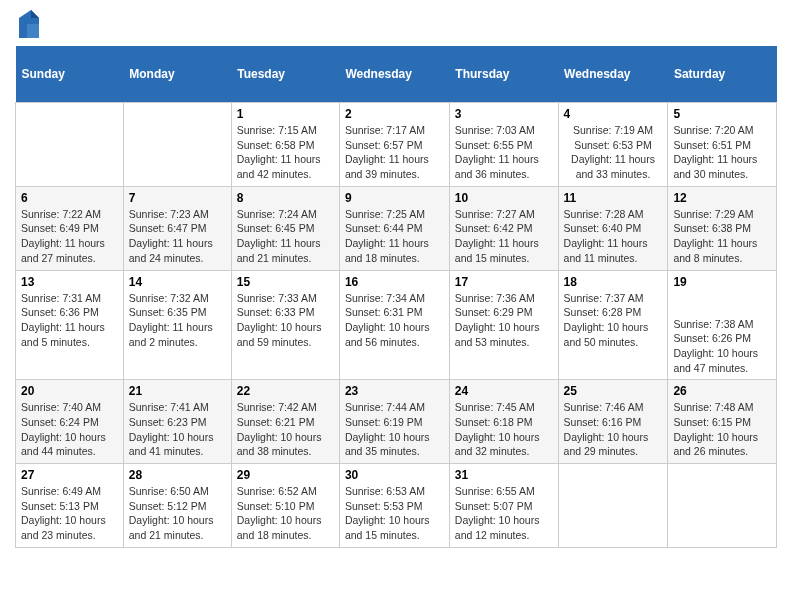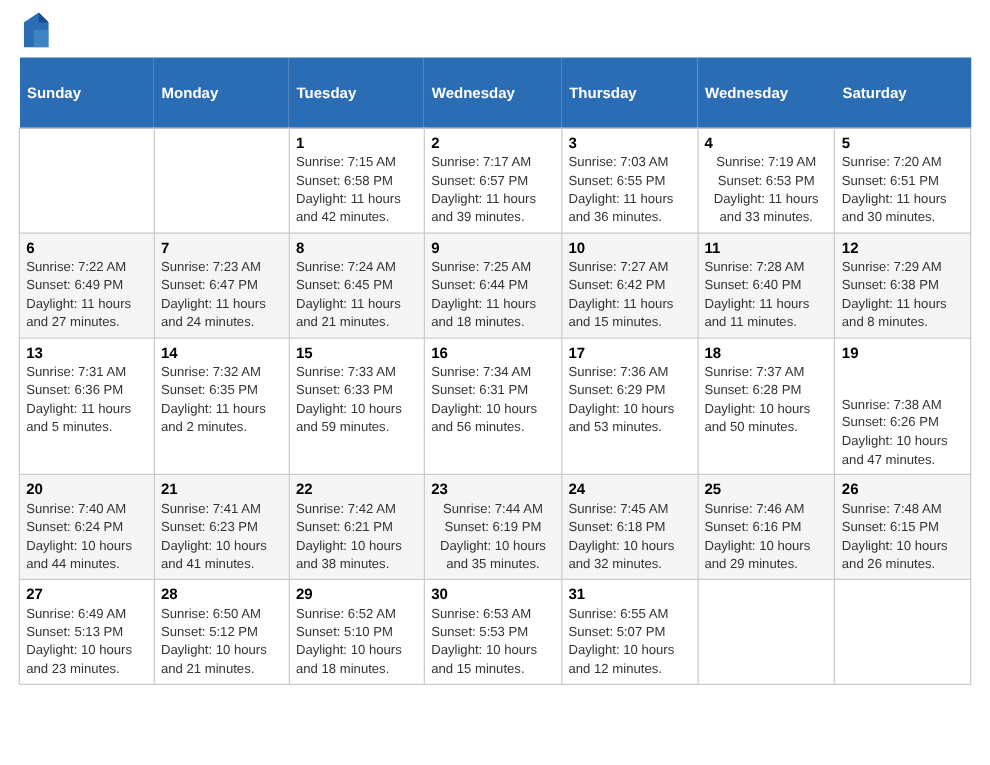--- a/index.html
+++ b/index.html
@@ -271,21 +271,21 @@
 Daylight: 10 hours and 41 minutes.</div>
           </td>
           <td>
             <span class="day-num">22</span>
             <div class="day-info" style="white-space: pre-line;">Sunrise: 7:42 AM
 Sunset: 6:21 PM
 Daylight: 10 hours and 38 minutes.</div>
           </td>
           <td>
             <span class="day-num">23</span>
-            <div class="day-info" style="white-space: pre-line; text-align: center;">Sunrise: 7:44 AM
+            <div class="day-info" style="white-space: pre-line;">Sunrise: 7:44 AM
 Sunset: 6:19 PM
 Daylight: 10 hours and 35 minutes.</div>
           </td>
           <td>
             <span class="day-num">24</span>
             <div class="day-info" style="white-space: pre-line;">Sunrise: 7:45 AM
 Sunset: 6:18 PM
 Daylight: 10 hours and 32 minutes.</div>
           </td>
           <td>

